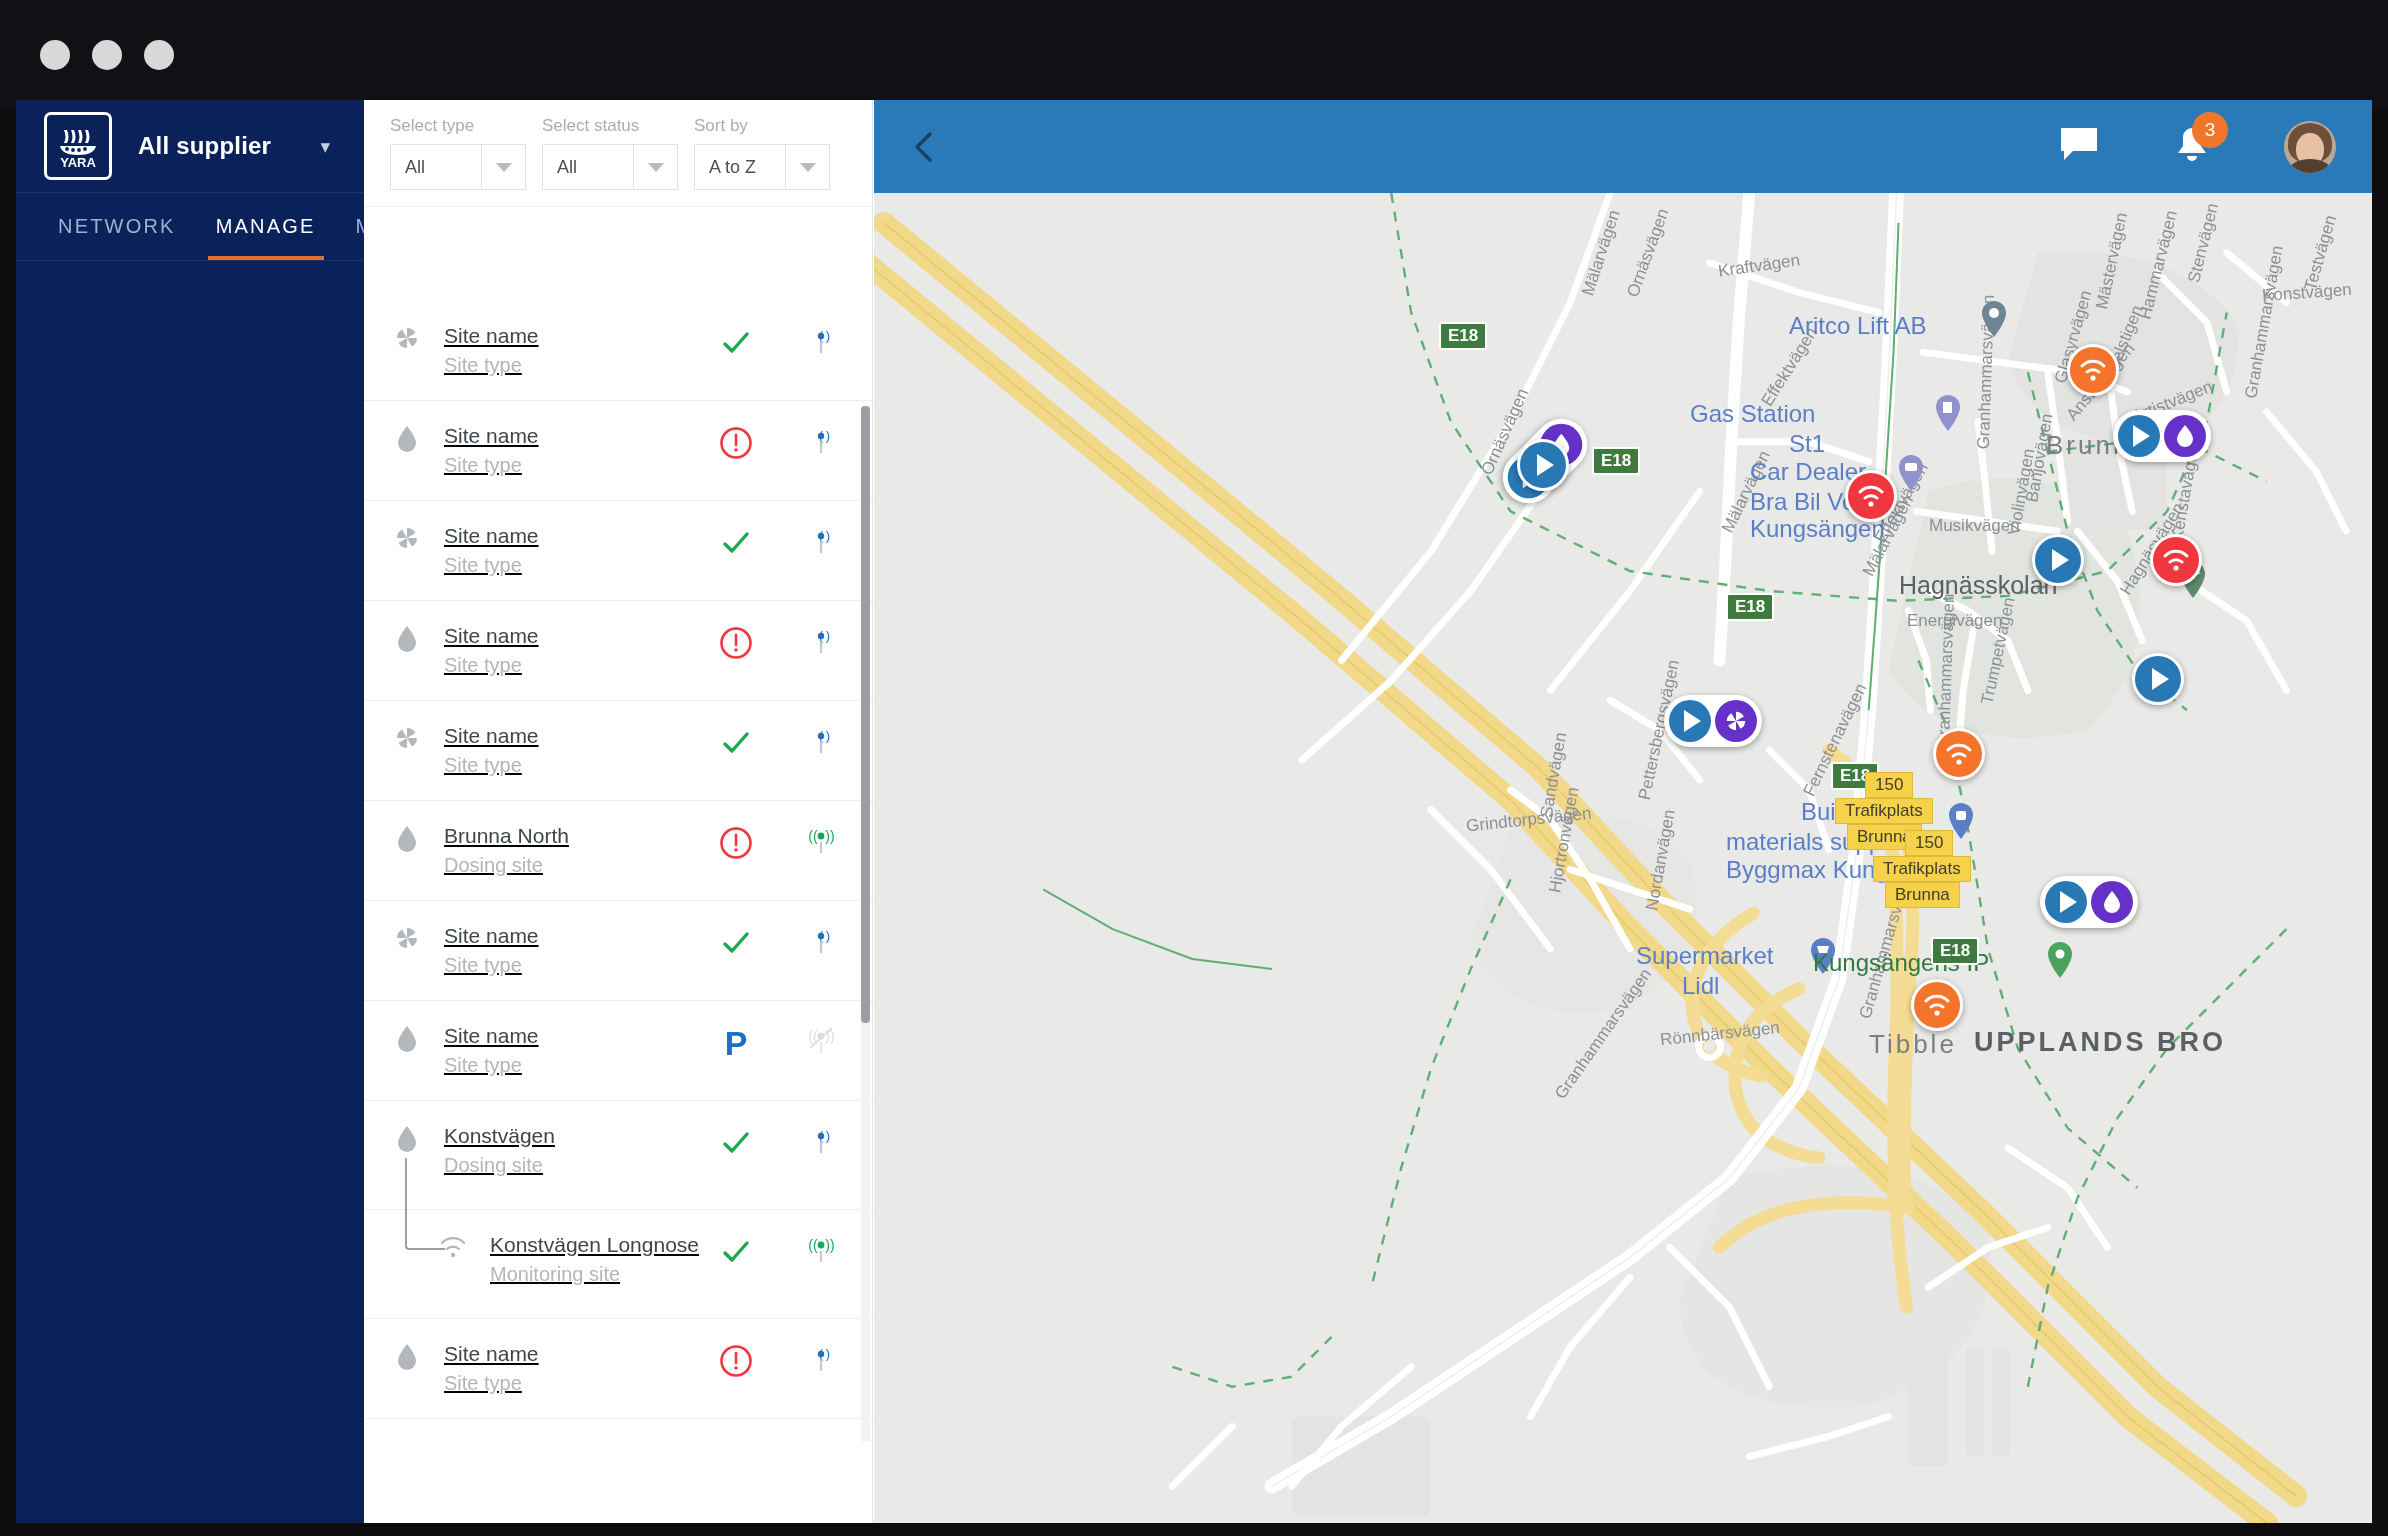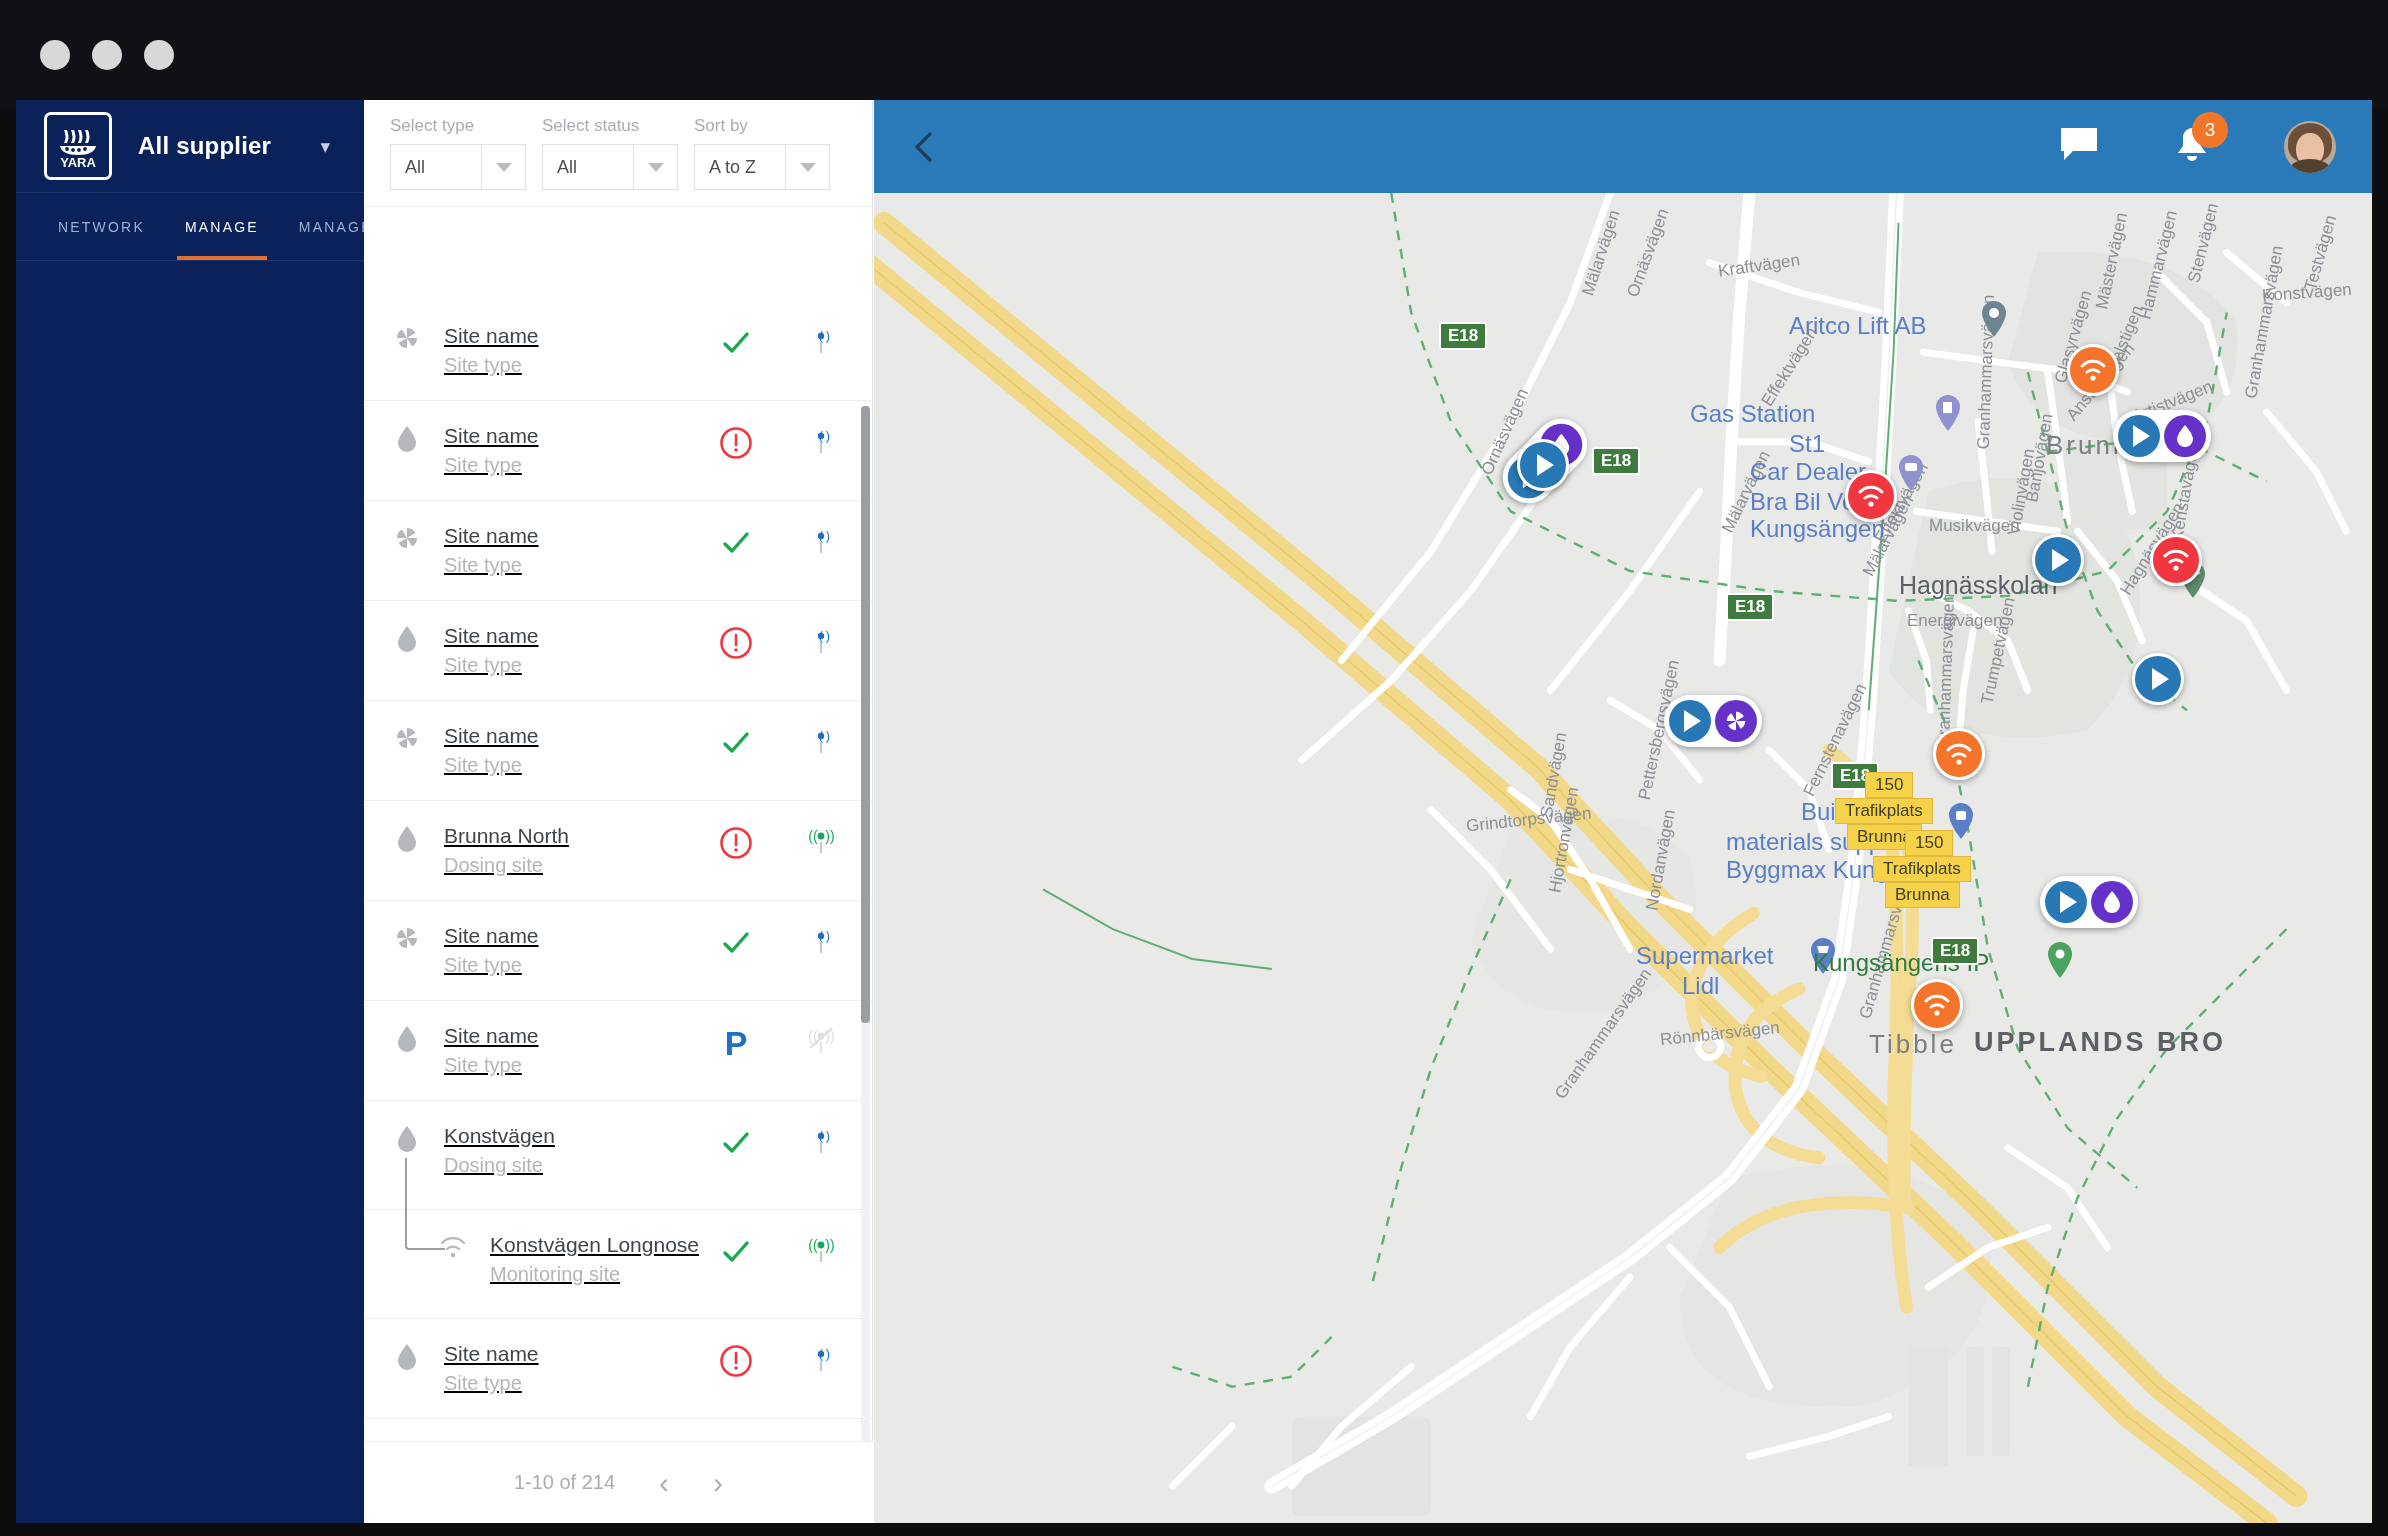--- a/index.html
+++ b/index.html
@@ -75,21 +75,21 @@
   #nav-tabs {
     height: 68px;
     display: flex; align-items: stretch;
     padding-left: 22px;
     border-bottom: 1px solid #1b3570;
   }
   .nav-tab {
     display: flex; align-items: center;
     padding: 0 20px;
     color: #9fb0d0;
-    font-size: 14px;
+    font-size: 20px;
     letter-spacing: 2.2px;
     position: relative;
   }
   .nav-tab.active { color: #ffffff; }
   .nav-tab.active::after {
     content: "";
     position: absolute; left: 12px; right: 12px; bottom: 0;
     height: 4px; background: #e0702a;
   }
 
@@ -755,25 +755,20 @@
             </div>
           </div>
 
         </div>
       </div>
 
       <div id="list-scrollbar">
         <div id="list-scrollbar-thumb"></div>
       </div>
 
-      <div id="pagination">
-        <div id="page-count">1-10 of 214</div>
-        <div class="page-chev">‹</div>
-        <div class="page-chev">›</div>
-      </div>
     </div>
 
     <div id="map-area">
 
       <div id="topbar">
         <div id="back-btn">
           <svg width="30" height="36" viewBox="0 0 30 36">
               <polyline points="20,5 7,18 20,31" fill="none" stroke="#1d3f59" stroke-width="3.2" stroke-linecap="round" stroke-linejoin="round"></polyline>
             </svg>
         </div>

